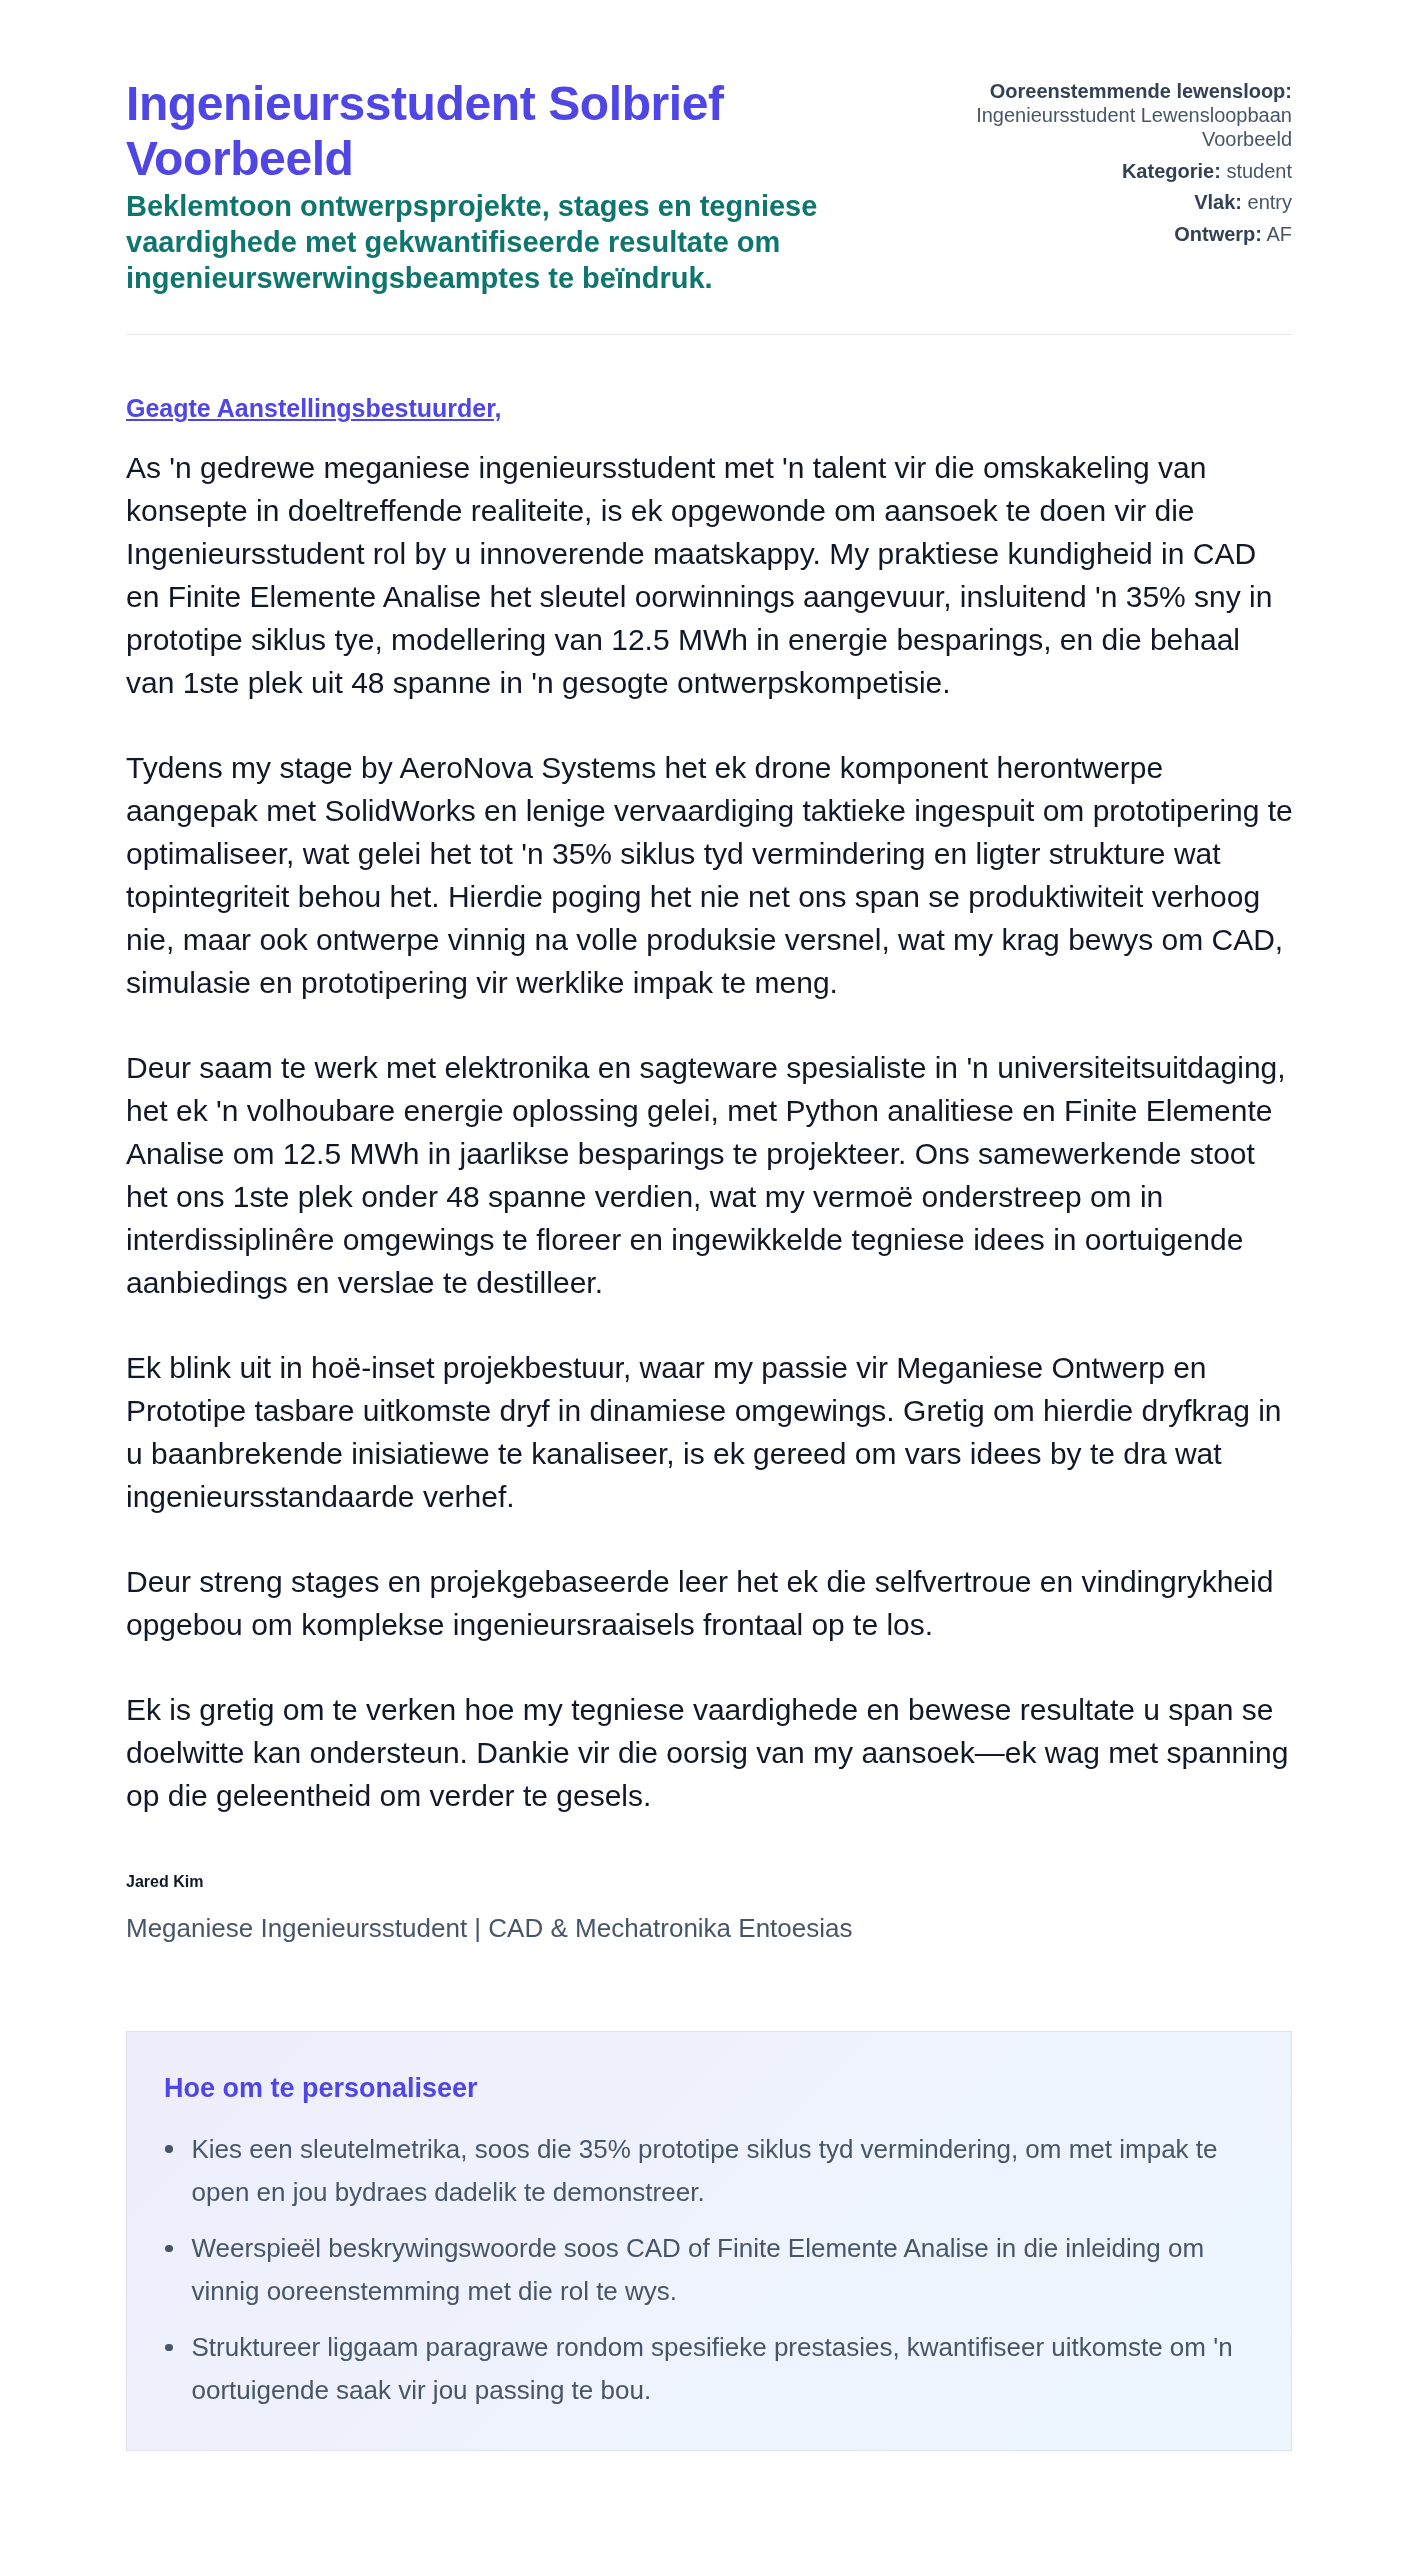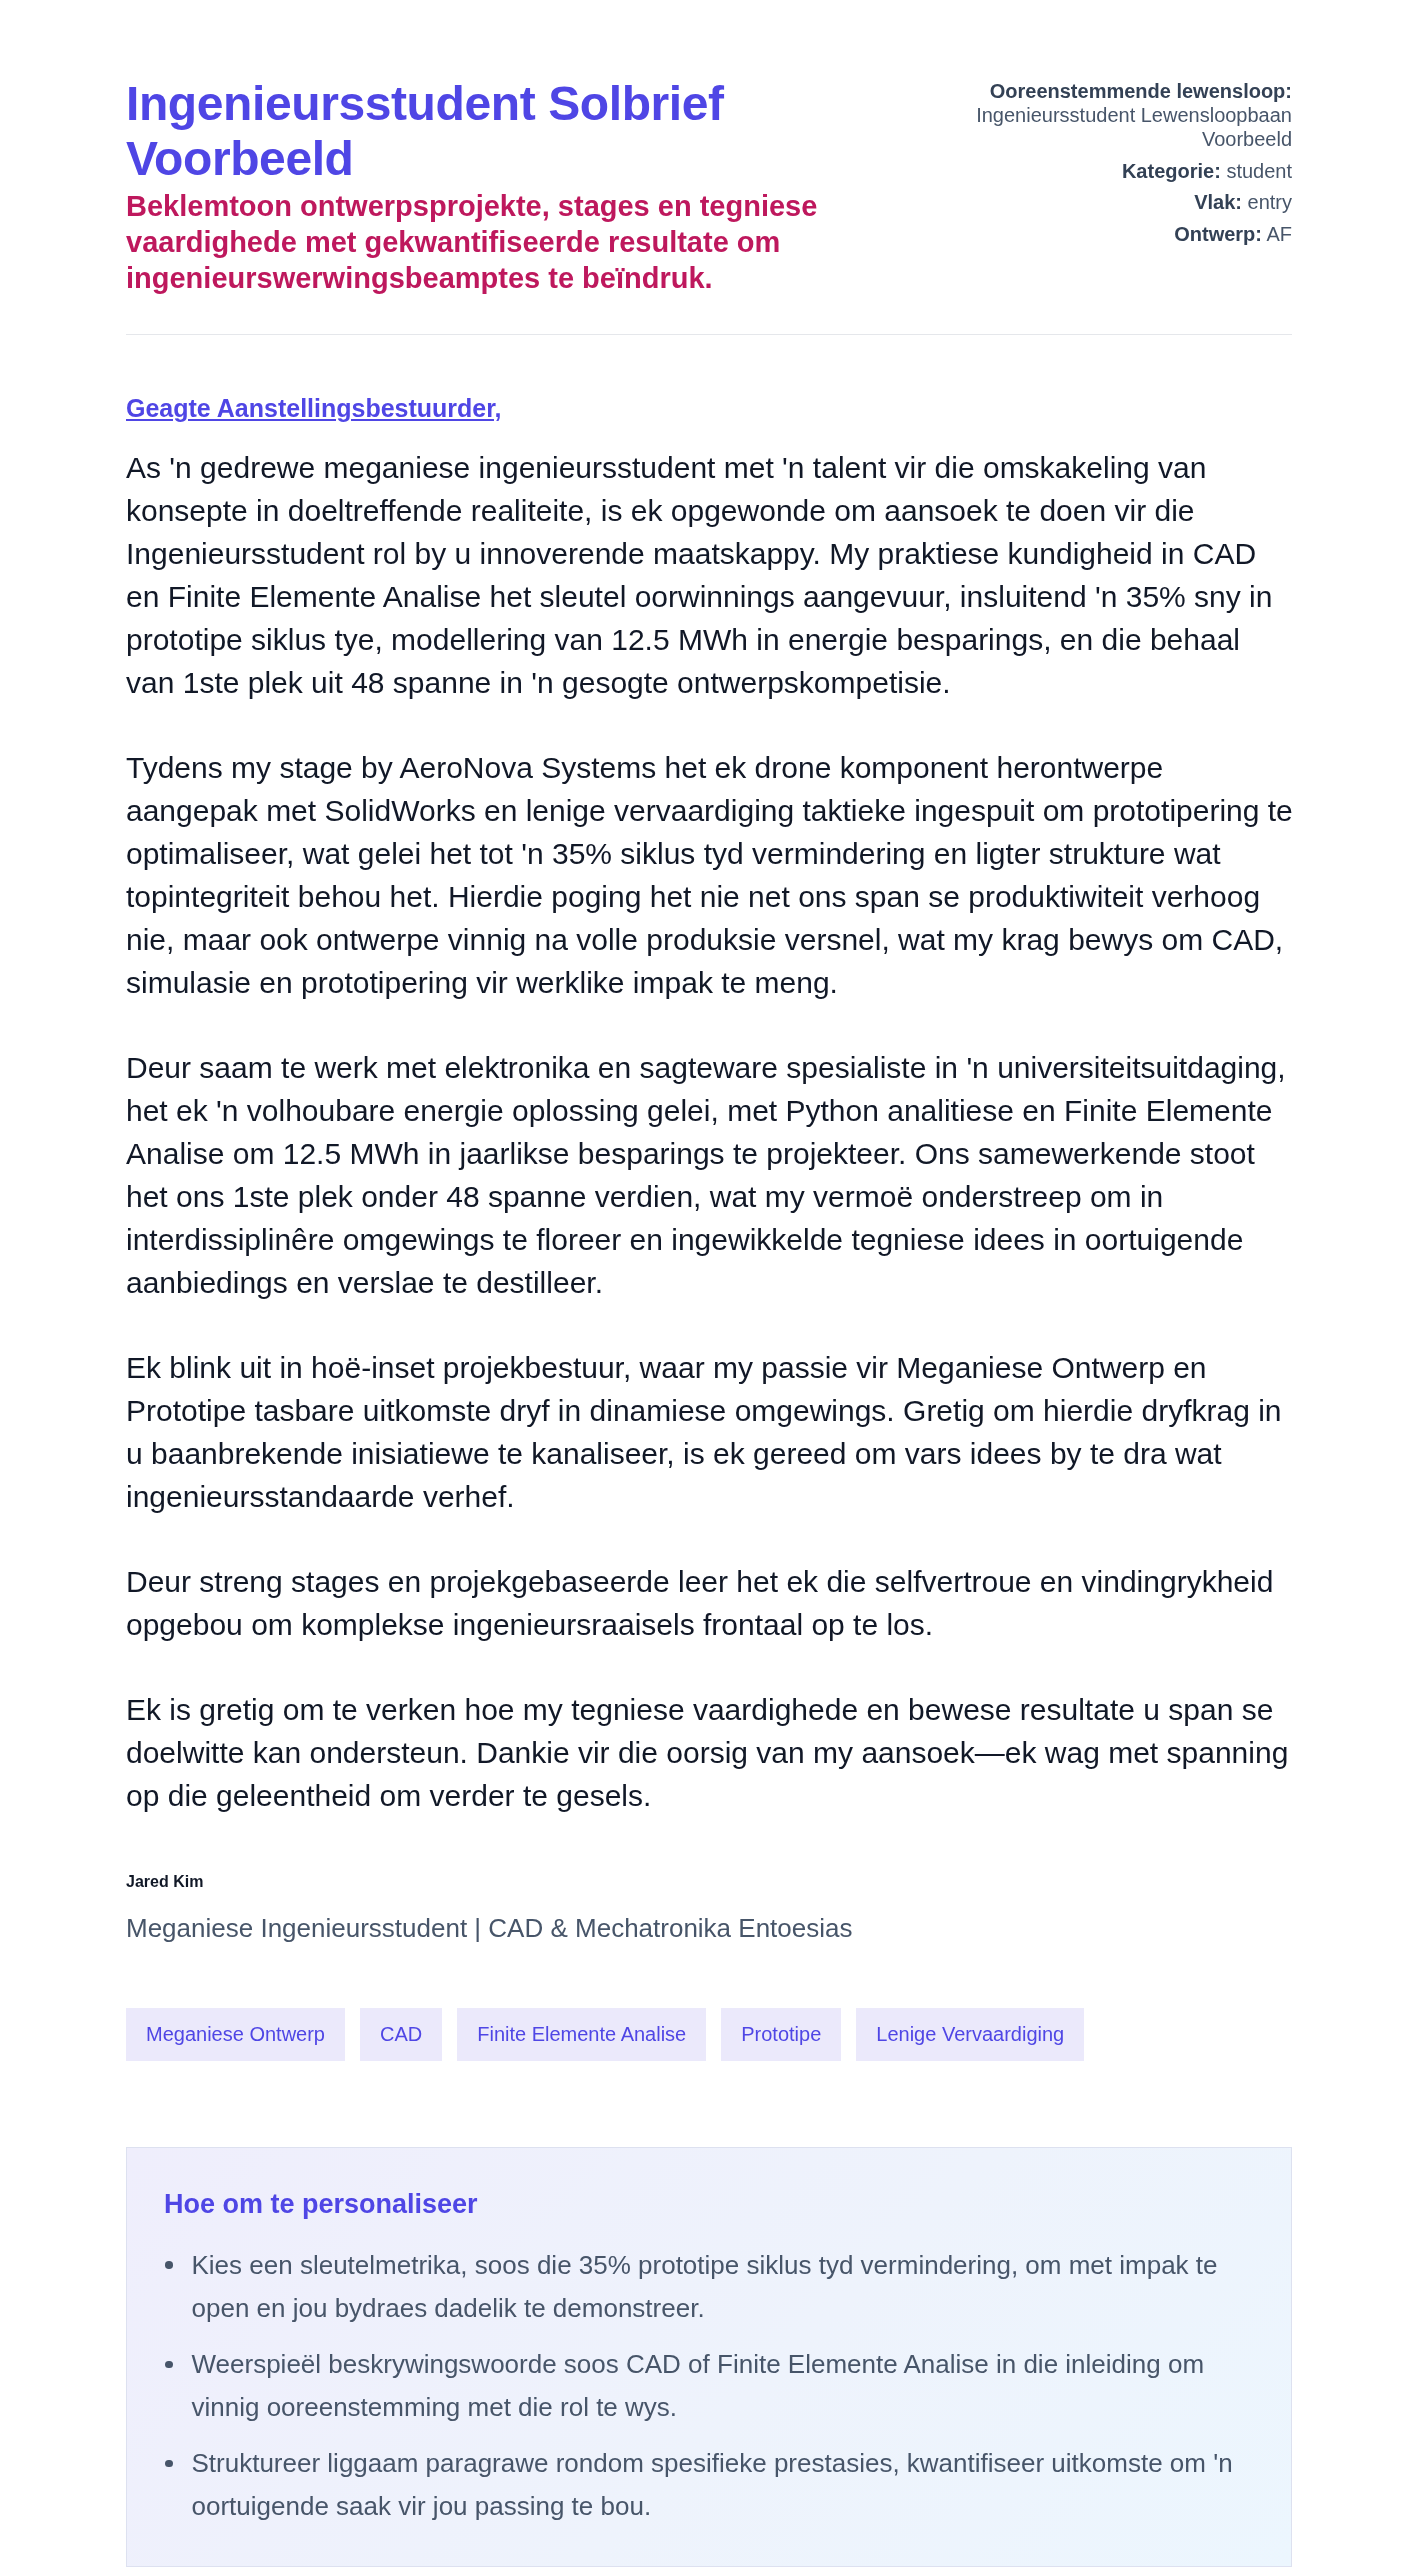--- a/index.html
+++ b/index.html
@@ -33,21 +33,21 @@
       line-height: 55px;
       font-weight: 700;
       color: #4f46e5;
       letter-spacing: -0.4px;
     }
     .subtitle {
       margin: 1.7px 0 0 0;
       font-size: 29px;
       line-height: 36px;
       font-weight: 700;
-      color: #be185d;
+      color: #0f766e;
     }
     .meta {
       width: 348px;
       text-align: right;
       font-size: 20px;
       line-height: 24px;
       color: #475569;
       padding-top: 3.3px;
     }
     .meta-row {
@@ -194,27 +194,20 @@
     <p class="para">Ek blink uit in hoë-inset projekbestuur, waar my passie vir Meganiese Ontwerp en Prototipe tasbare uitkomste dryf in dinamiese omgewings. Gretig om hierdie dryfkrag in u baanbrekende inisiatiewe te kanaliseer, is ek gereed om vars idees by te dra wat ingenieursstandaarde verhef.</p>
     <p class="para">Deur streng stages en projekgebaseerde leer het ek die selfvertroue en vindingrykheid opgebou om komplekse ingenieursraaisels frontaal op te los.</p>
     <p class="para">Ek is gretig om te verken hoe my tegniese vaardighede en bewese resultate u span se doelwitte kan ondersteun. Dankie vir die oorsig van my aansoek—ek wag met spanning op die geleentheid om verder te gesels.</p>
   </div>
 
   <div class="signature">
     <div class="sig-name">Jared Kim</div>
     <div class="sig-title">Meganiese Ingenieursstudent | CAD &amp; Mechatronika Entoesias</div>
   </div>
 
-  <div class="tags">
-    <span class="tag">Meganiese Ontwerp</span>
-    <span class="tag">CAD</span>
-    <span class="tag">Finite Elemente Analise</span>
-    <span class="tag">Prototipe</span>
-    <span class="tag">Lenige Vervaardiging</span>
-  </div>
 
   <section class="tip-box">
     <h2 class="tip-title">Hoe om te personaliseer</h2>
     <ul class="tip-list">
       <li class="tip-item">
         <span class="bullet"></span>
         <span>Kies een sleutelmetrika, soos die 35% prototipe siklus tyd vermindering, om met impak te open en jou bydraes dadelik te demonstreer.</span>
       </li>
       <li class="tip-item">
         <span class="bullet"></span>

